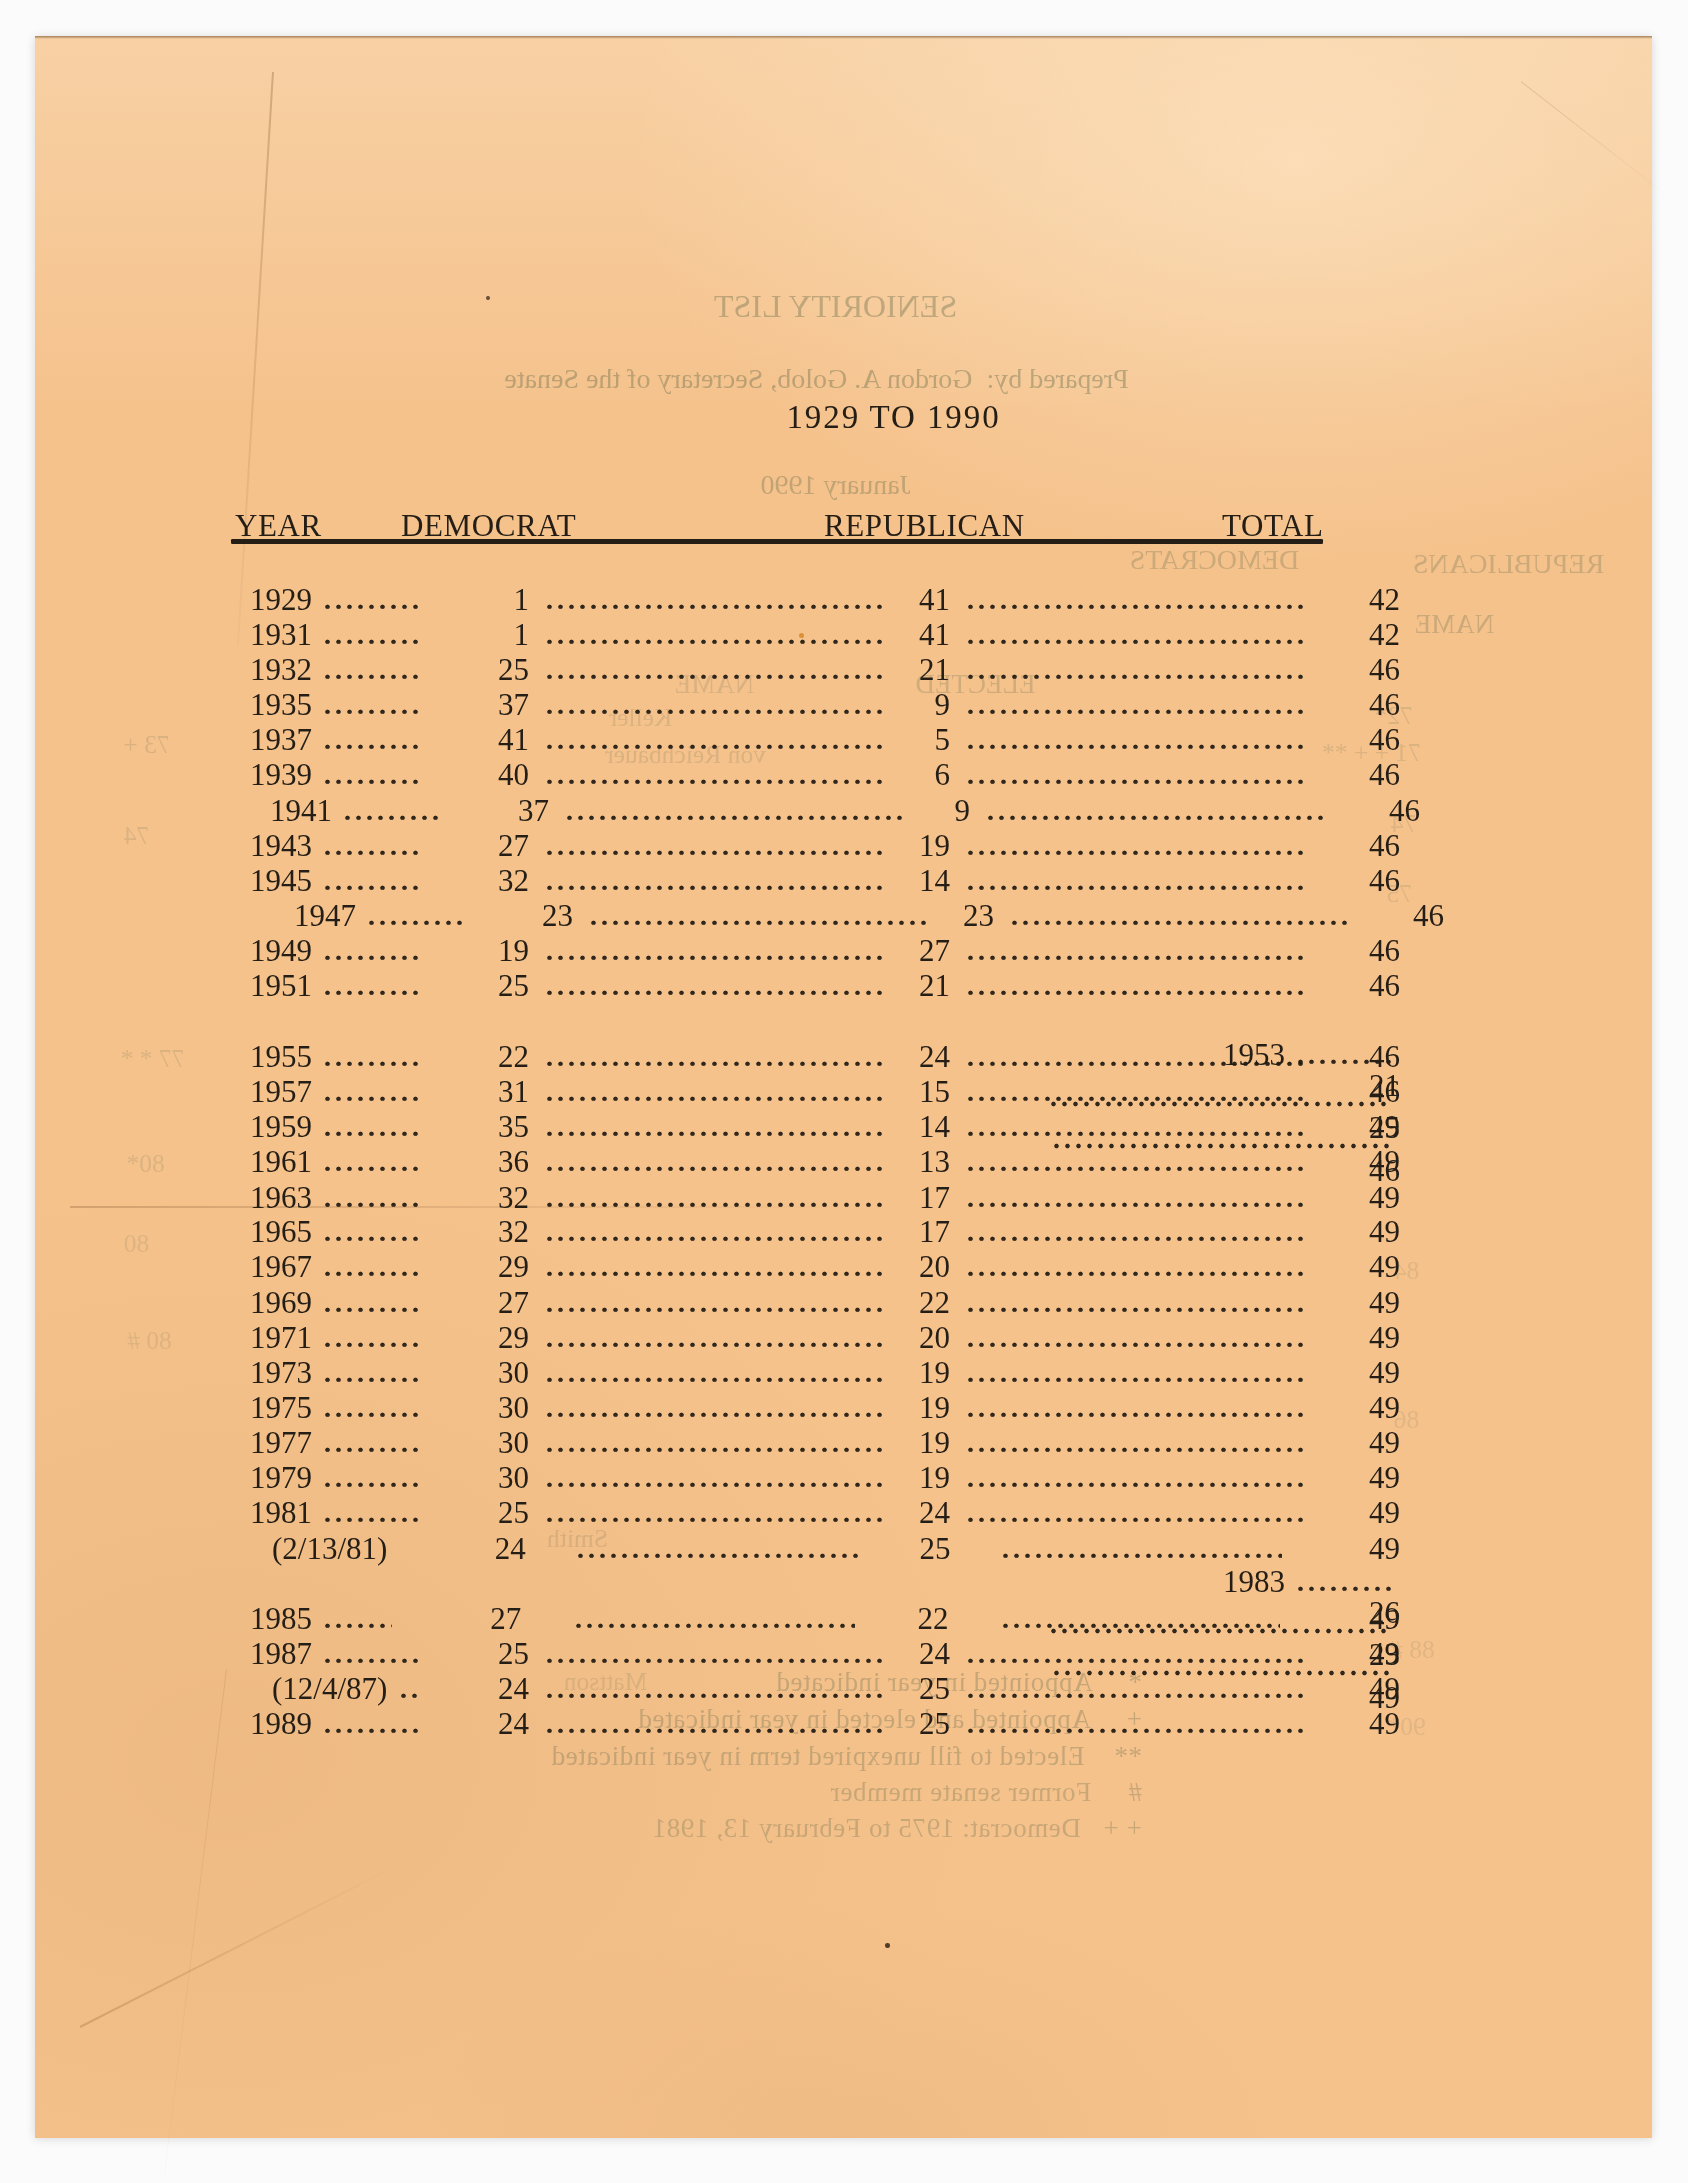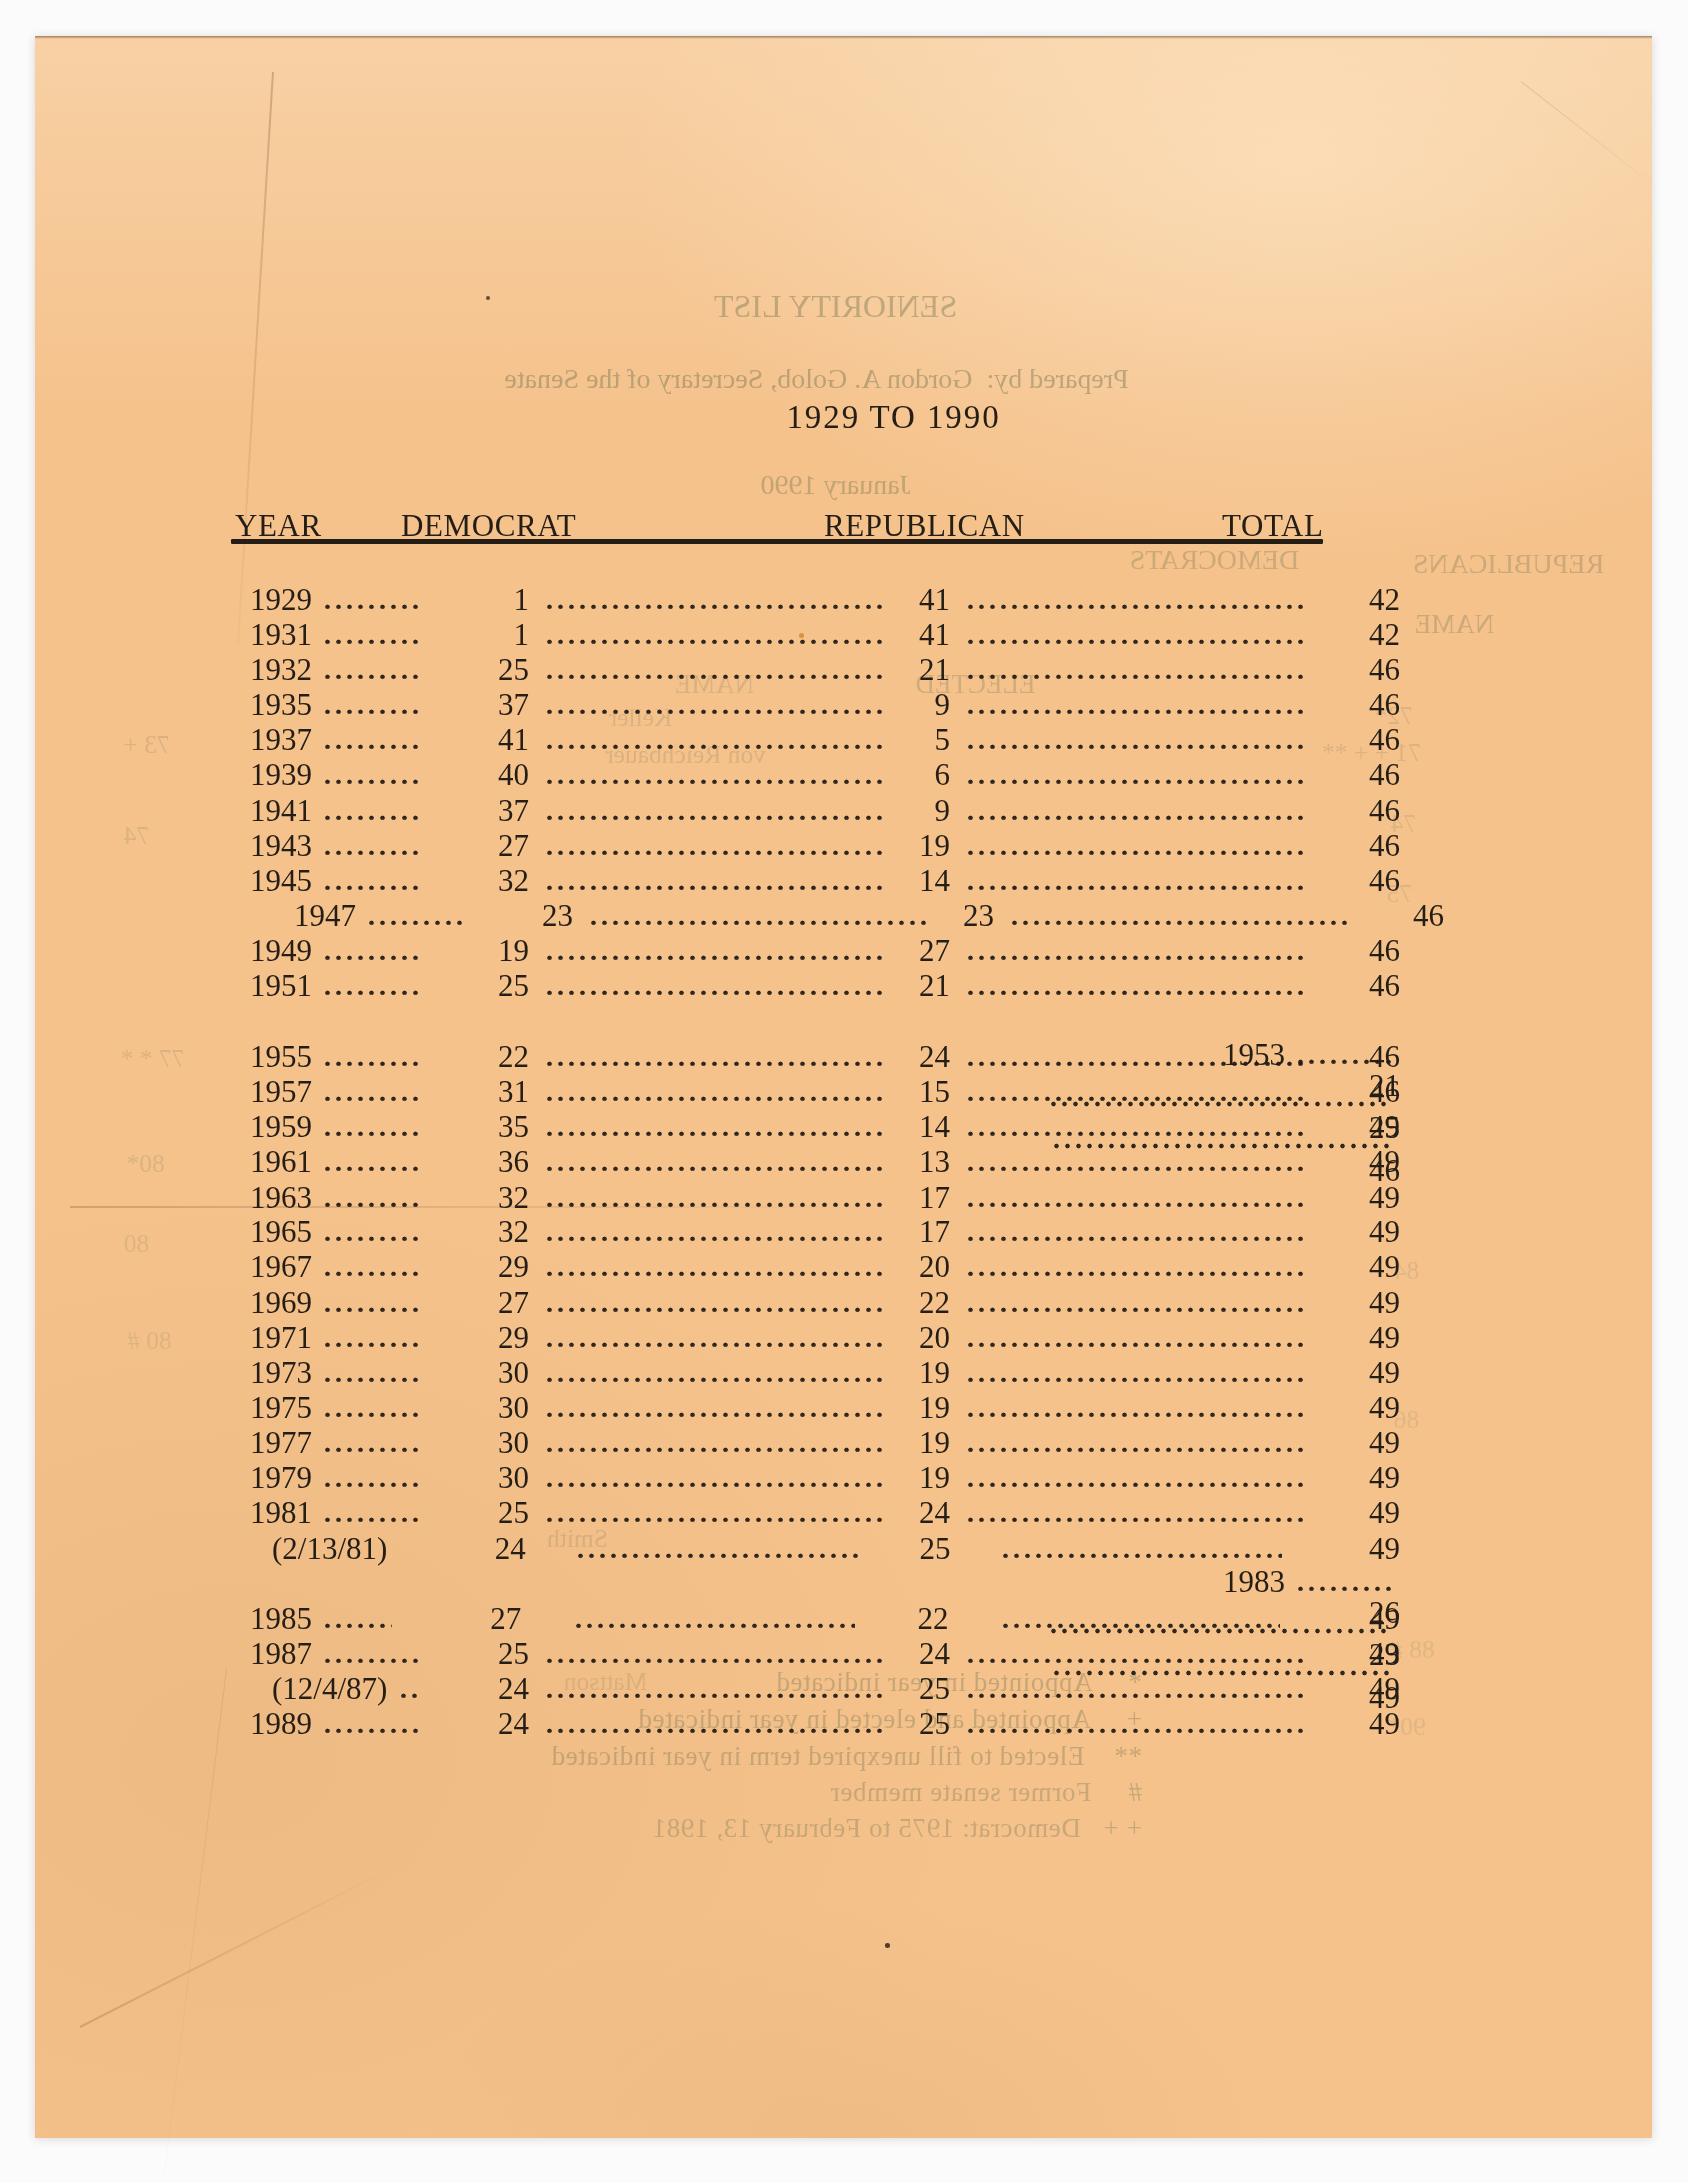--- a/index.html
+++ b/index.html
@@ -205,21 +205,21 @@
     <span class="c-l2">
             <span class="dots"></span>
           </span>
     <span class="c-rep">6</span>
     <span class="c-l3">
             <span class="dots"></span>
           </span>
     <span class="c-tot">46</span>
   </div>
 
-  <div class="row" style="top: 793px;">
+  <div class="row" style="top: 793px; margin-left: 20px;">
     <span class="c-year">
             <span class="ylabel">1941</span>
             <span class="dots"></span>
           </span>
     <span class="c-dem">37</span>
     <span class="c-l2">
             <span class="dots"></span>
           </span>
     <span class="c-rep">9</span>
     <span class="c-l3">

